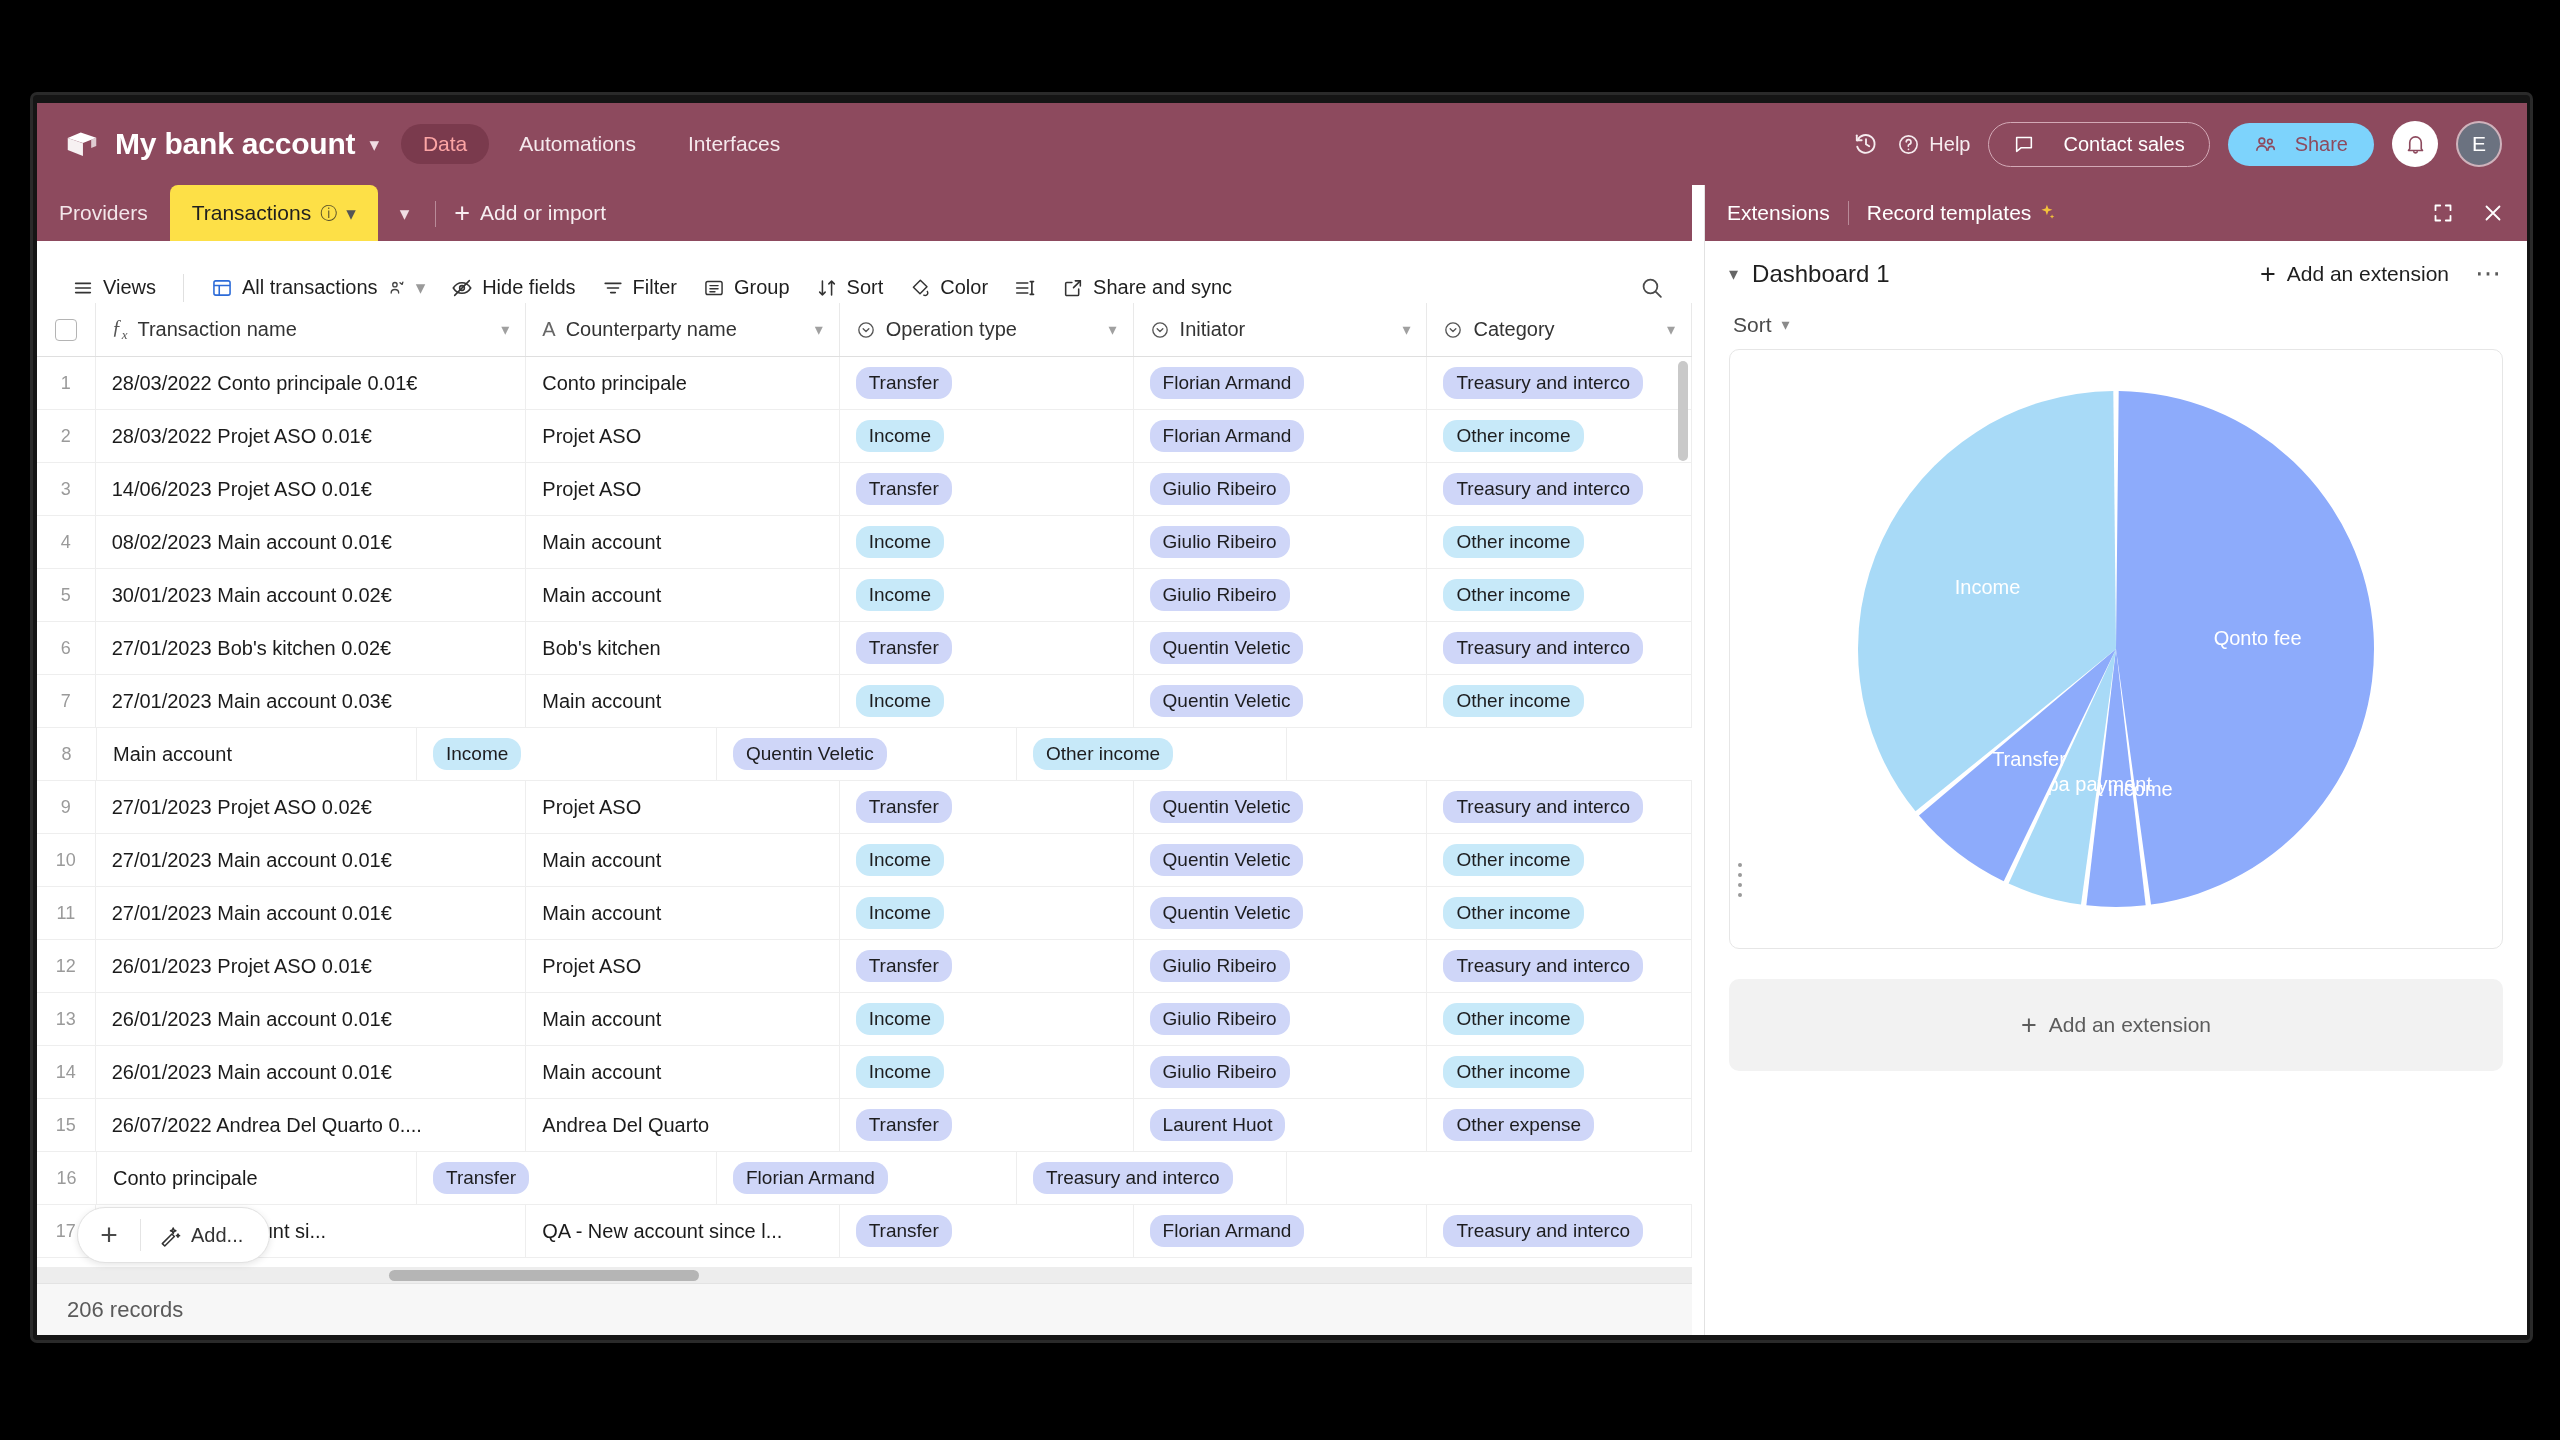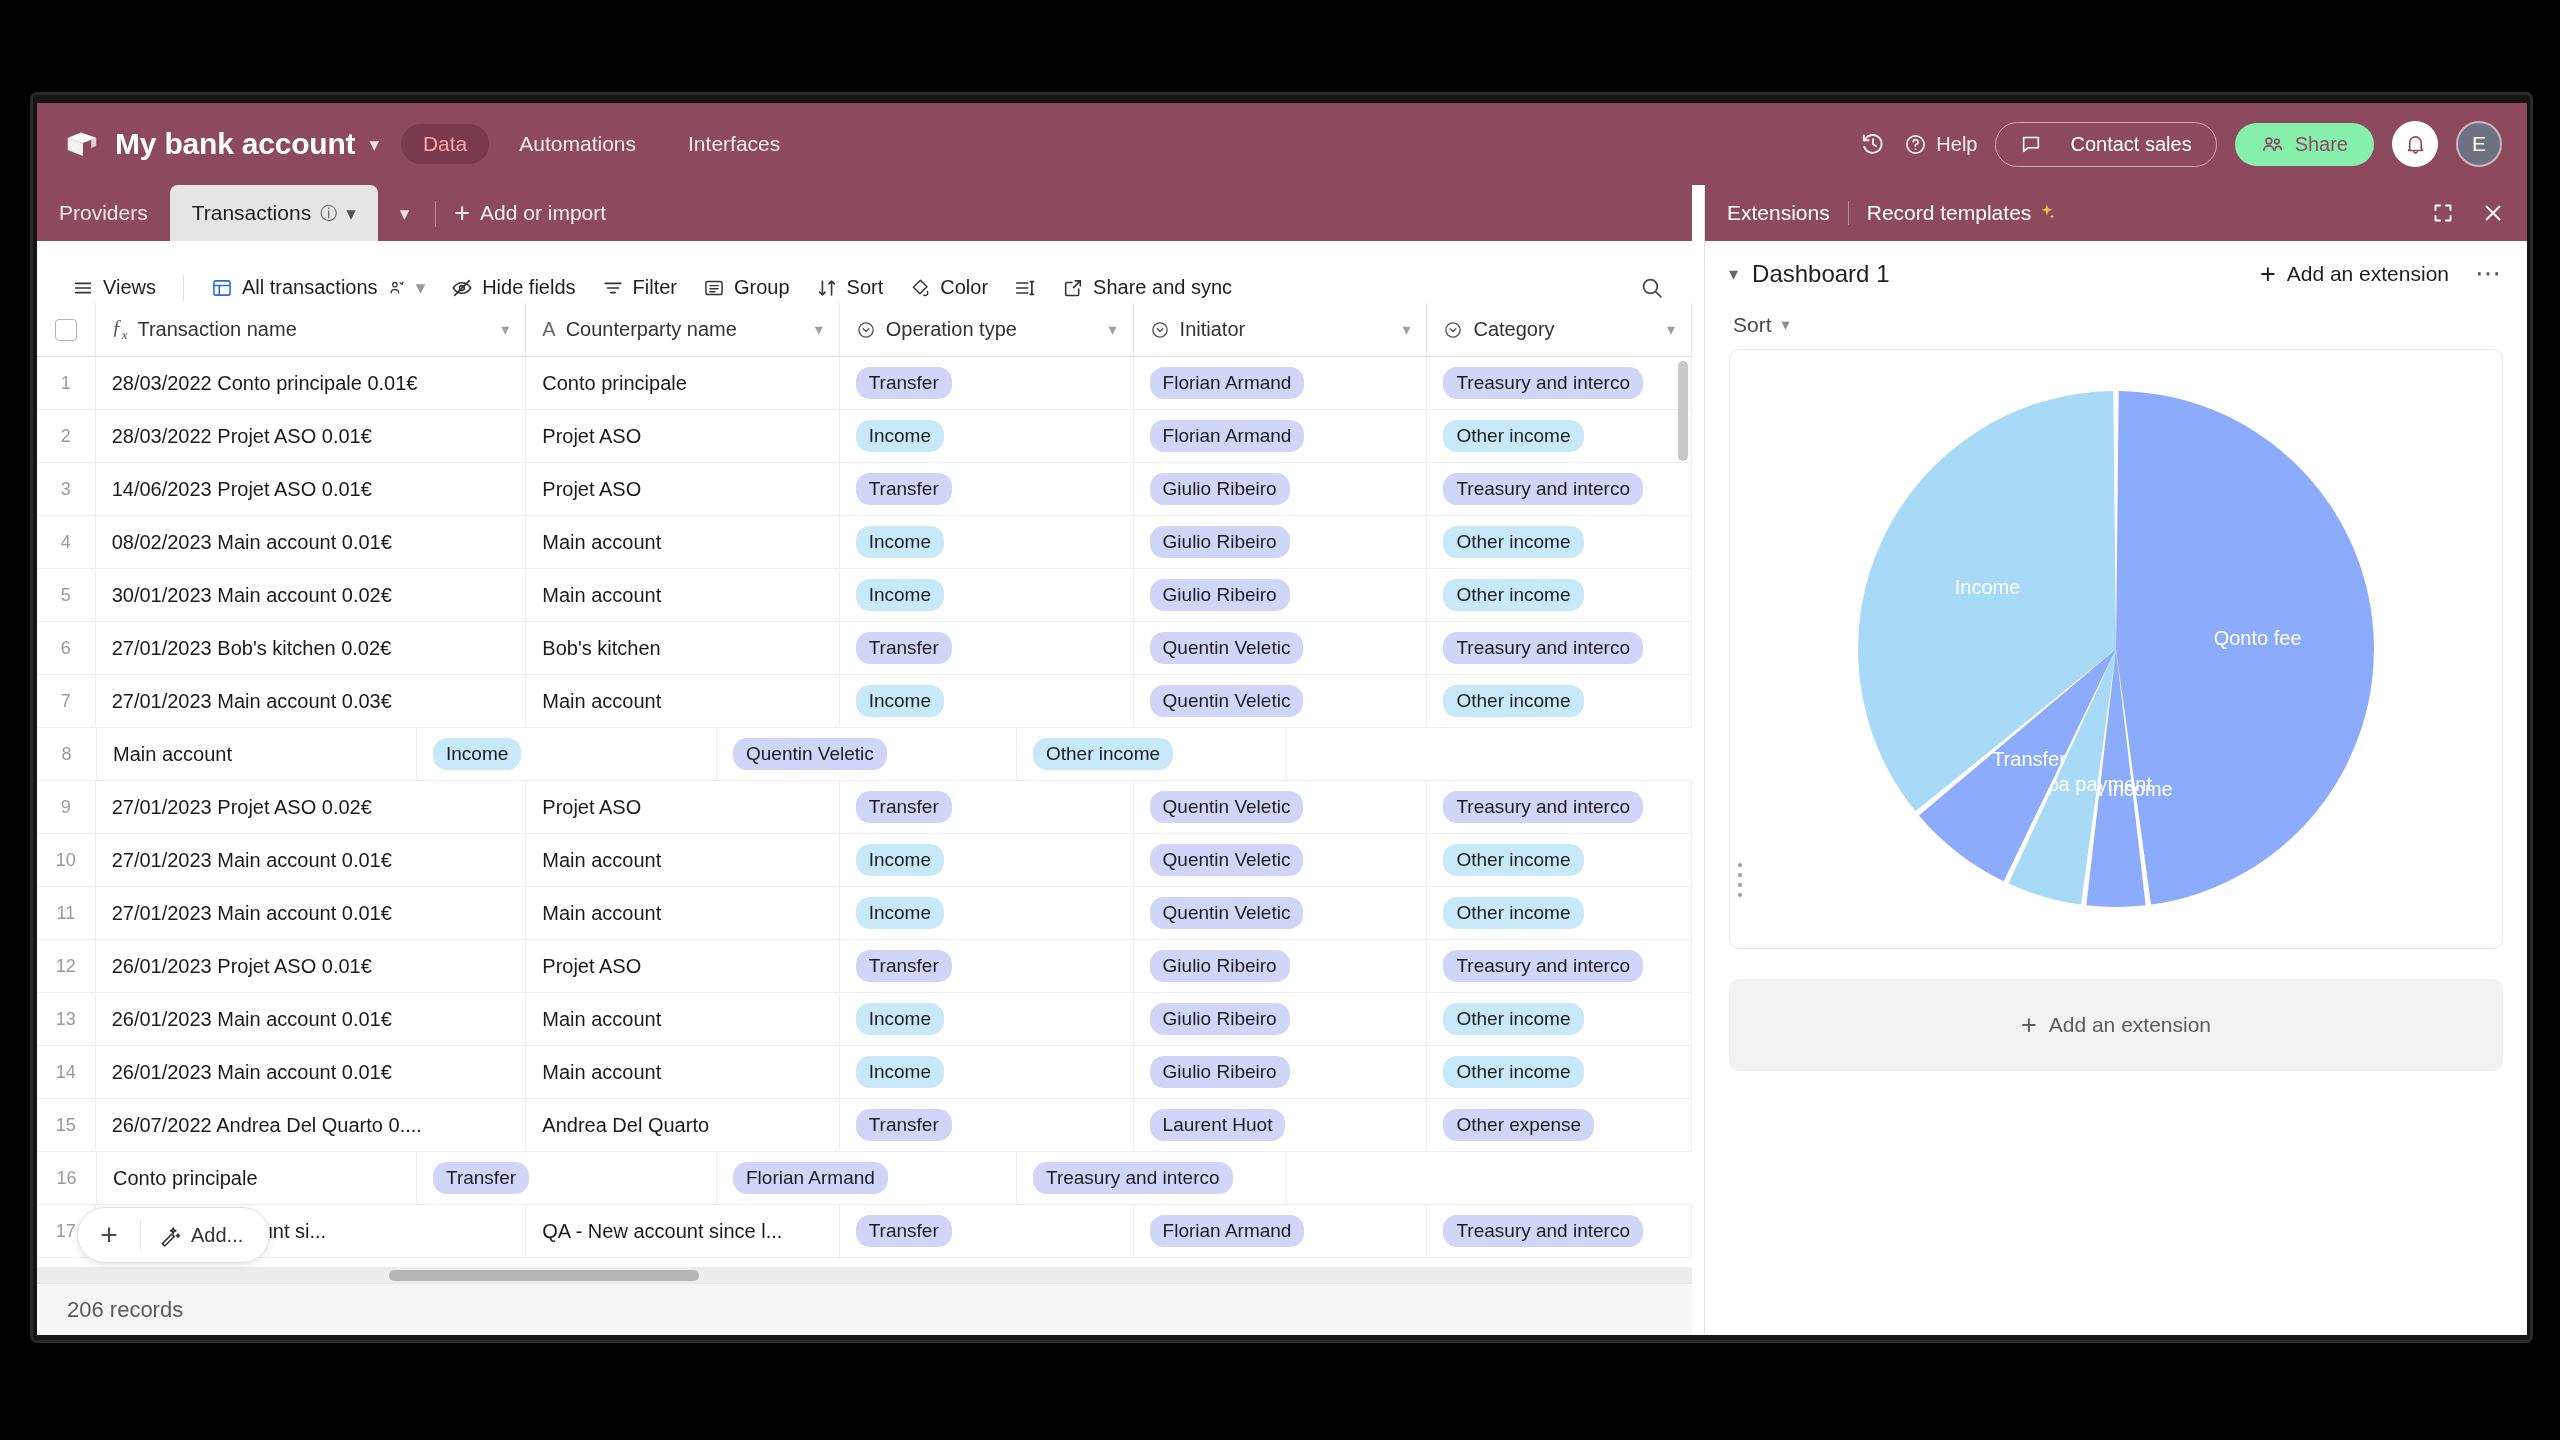--- a/index.html
+++ b/index.html
@@ -50,22 +50,22 @@
   .appbar-right {
     margin-left: auto; display: flex; align-items: center; gap: 18px; padding-right: 25px;
   }
   .ab-icon-btn { display: flex; align-items: center; gap: 9px; color: #f6ecef; font-size: 20px; }
   .pill-outline {
     display: flex; align-items: center; gap: 28px;
     border: 1.6px solid #d3a9b6; border-radius: 24px;
     padding: 10px 24px; color: #fff; font-size: 20px;
   }
   .pill-white {
-    display: flex; align-items: center; gap: 11px;
-    background: #86efac; border-radius: 24px; padding: 10px 26px;
+    display: flex; align-items: center; gap: 18px;
+    background: #7dd3fc; border-radius: 24px; padding: 10px 26px;
     color: #8d4a5e; font-size: 20px; font-weight: 500;
   }
   .circle-white {
     width: 46px; height: 46px; border-radius: 50%; background: #fff;
     display: flex; align-items: center; justify-content: center;
   }
   .avatar {
     width: 46px; height: 46px; border-radius: 50%; background: #6b7280;
     border: 2px solid #cfb3bc;
     display: flex; align-items: center; justify-content: center;
@@ -78,21 +78,21 @@
     width: 1655px; height: 56px;
     background: #8d4a5e;
     display: flex; align-items: flex-end;
   }
   .tstrip-wrap { display: flex; align-items: flex-end; height: 56px; }
   .ttab {
     color: #f3e6ea; font-size: 21px; padding: 0 22px;
     height: 56px; display: flex; align-items: center; gap: 9px; white-space: nowrap;
   }
   .ttab.active {
-    background: #e5e5e5; color: #1f1f1f; border-radius: 8px 8px 0 0;
+    background: #fde047; color: #1f1f1f; border-radius: 8px 8px 0 0;
     font-weight: 400;
   }
   .ttab .info-ic { font-size: 17px; opacity: .75; }
   .tstrip-sep { width: 1px; height: 26px; background: #b98b99; margin: 0 4px 14px 4px; }
   .tstrip-add {
     color: #f7eef1; font-size: 21px; display: flex; align-items: center; gap: 10px;
     height: 56px; padding: 0 14px;
   }
   .plus-g { font-size: 27px; font-weight: 300; line-height: 1; }
 

